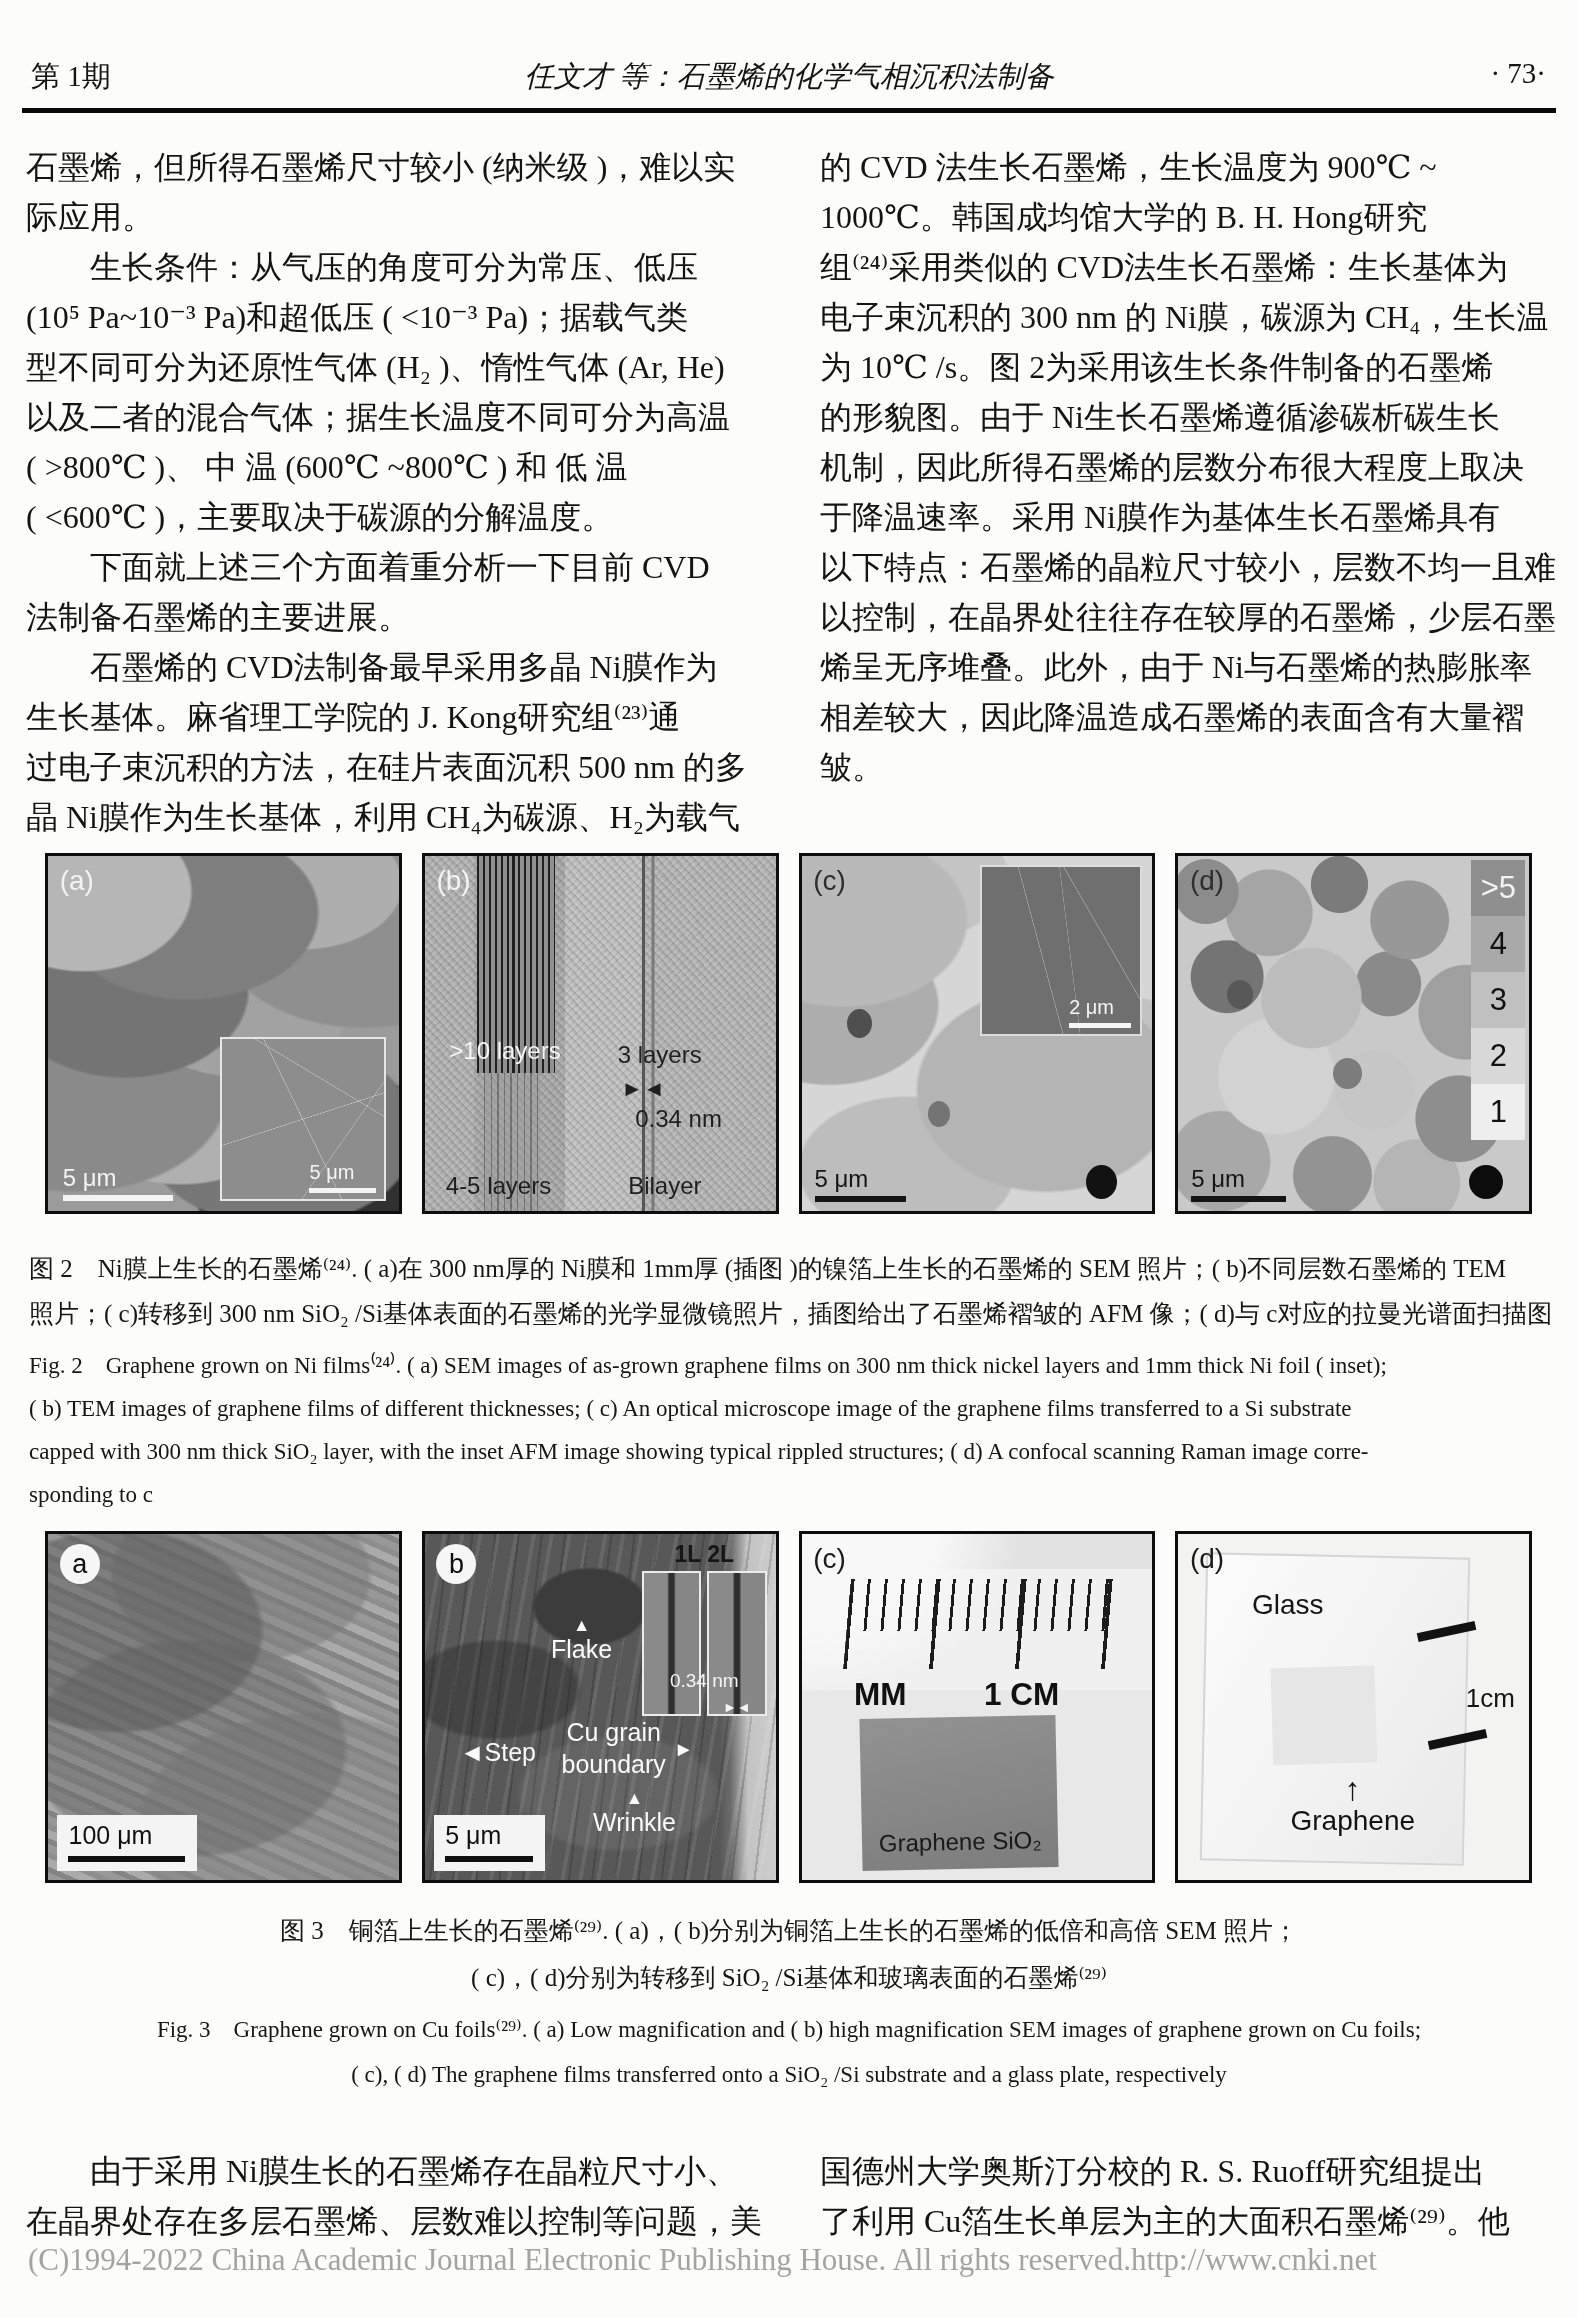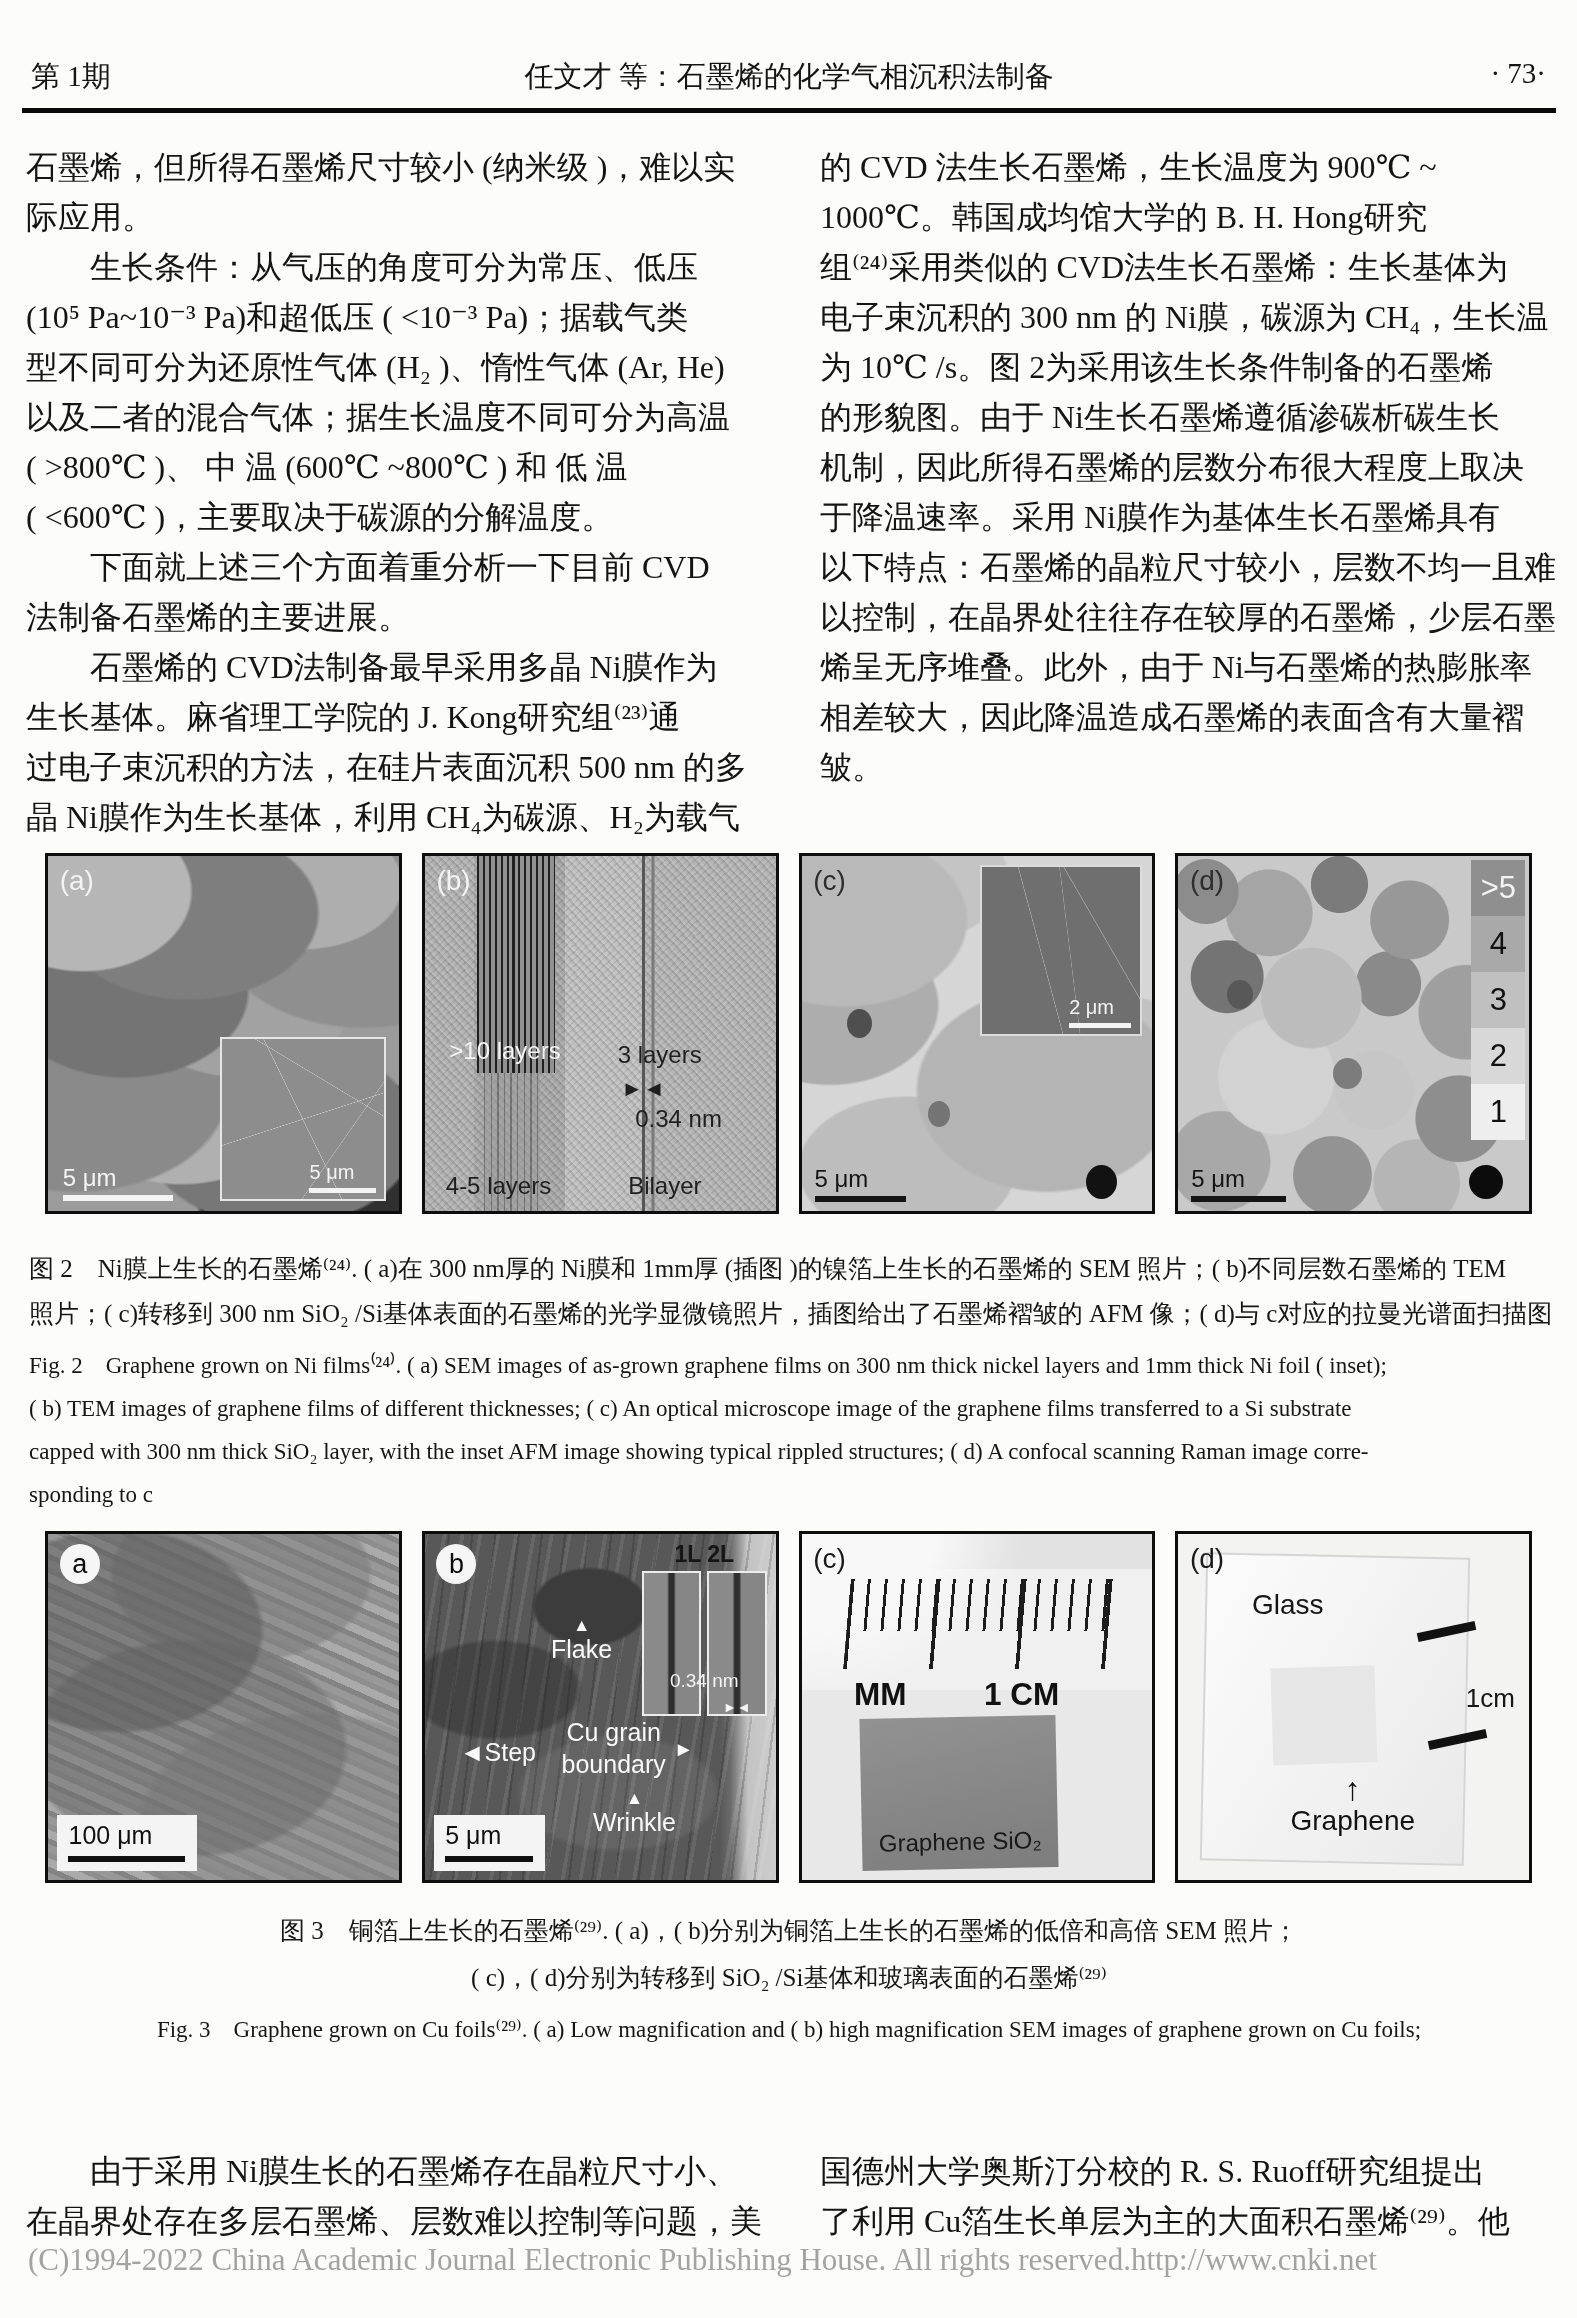--- a/index.html
+++ b/index.html
@@ -2,21 +2,21 @@
 <html style="font-size:11.7px"><head>
 <meta charset="utf-8">
 <style>
   html,body{margin:0;padding:0;background:#e8e8e4;}
   .page{position:relative;width:1578px;height:2319px;margin:0 auto;background:#fcfcfa;
         font-family:"Liberation Serif","DejaVu Serif",serif;color:#141414;overflow:hidden;}
 
   
   .header{position:absolute;top:57px;left:0;width:100%;height:38px;font-size:29px;}
   .h-issue{position:absolute;left:31px;}
-  .h-title{position:absolute;left:50%;transform:translateX(-50%);white-space:nowrap;}
+  .h-title{position:absolute;left:50%;transform:translateX(-50%);white-space:nowrap;font-style:italic;}
   .h-page{position:absolute;right:32px;}
   .hrule{position:absolute;top:108px;left:22px;width:1534px;height:5.1px;background:#0a0a0a;}
 
   
   .col{position:absolute;top:122px;width:735px;font-size:32px;margin-top:20px;}
   .col-left{left:26px;}
   .col-right{left:820px;}
   .tline{height:50px;line-height:50px;white-space:nowrap;}
 
   .bot{top:2126px;}
@@ -402,20 +402,21 @@
       </div>
     </div>
   </div>
 
   <div class="caption cap3zh">
       <div class="cline">图 3　铜箔上生长的石墨烯⁽²⁹⁾.  ( a)，( b)分别为铜箔上生长的石墨烯的低倍和高倍 SEM 照片；</div>
       <div class="cline">( c)，( d)分别为转移到 SiO₂ /Si基体和玻璃表面的石墨烯⁽²⁹⁾</div>
     </div>
   <div class="caption cap3en">
       <div class="cline">Fig. 3　Graphene grown on Cu foils⁽²⁹⁾.  ( a) Low magnification and ( b) high magnification SEM  images of graphene grown on Cu foils;</div>
+      <div class="cline">( c),  ( d) The graphene films transferred onto a SiO₂ /Si substrate and a glass plate,  respectively</div>
     </div>
 
   <section class="col col-left bot">
       <div class="tline">　　由于采用 Ni膜生长的石墨烯存在晶粒尺寸小、</div>
       <div class="tline">在晶界处存在多层石墨烯、层数难以控制等问题，美</div>
     </section>
   <section class="col col-right bot">
       <div class="tline">国德州大学奥斯汀分校的 R.  S.  Ruoff研究组提出</div>
       <div class="tline">了利用 Cu箔生长单层为主的大面积石墨烯⁽²⁹⁾。他</div>
     </section>

